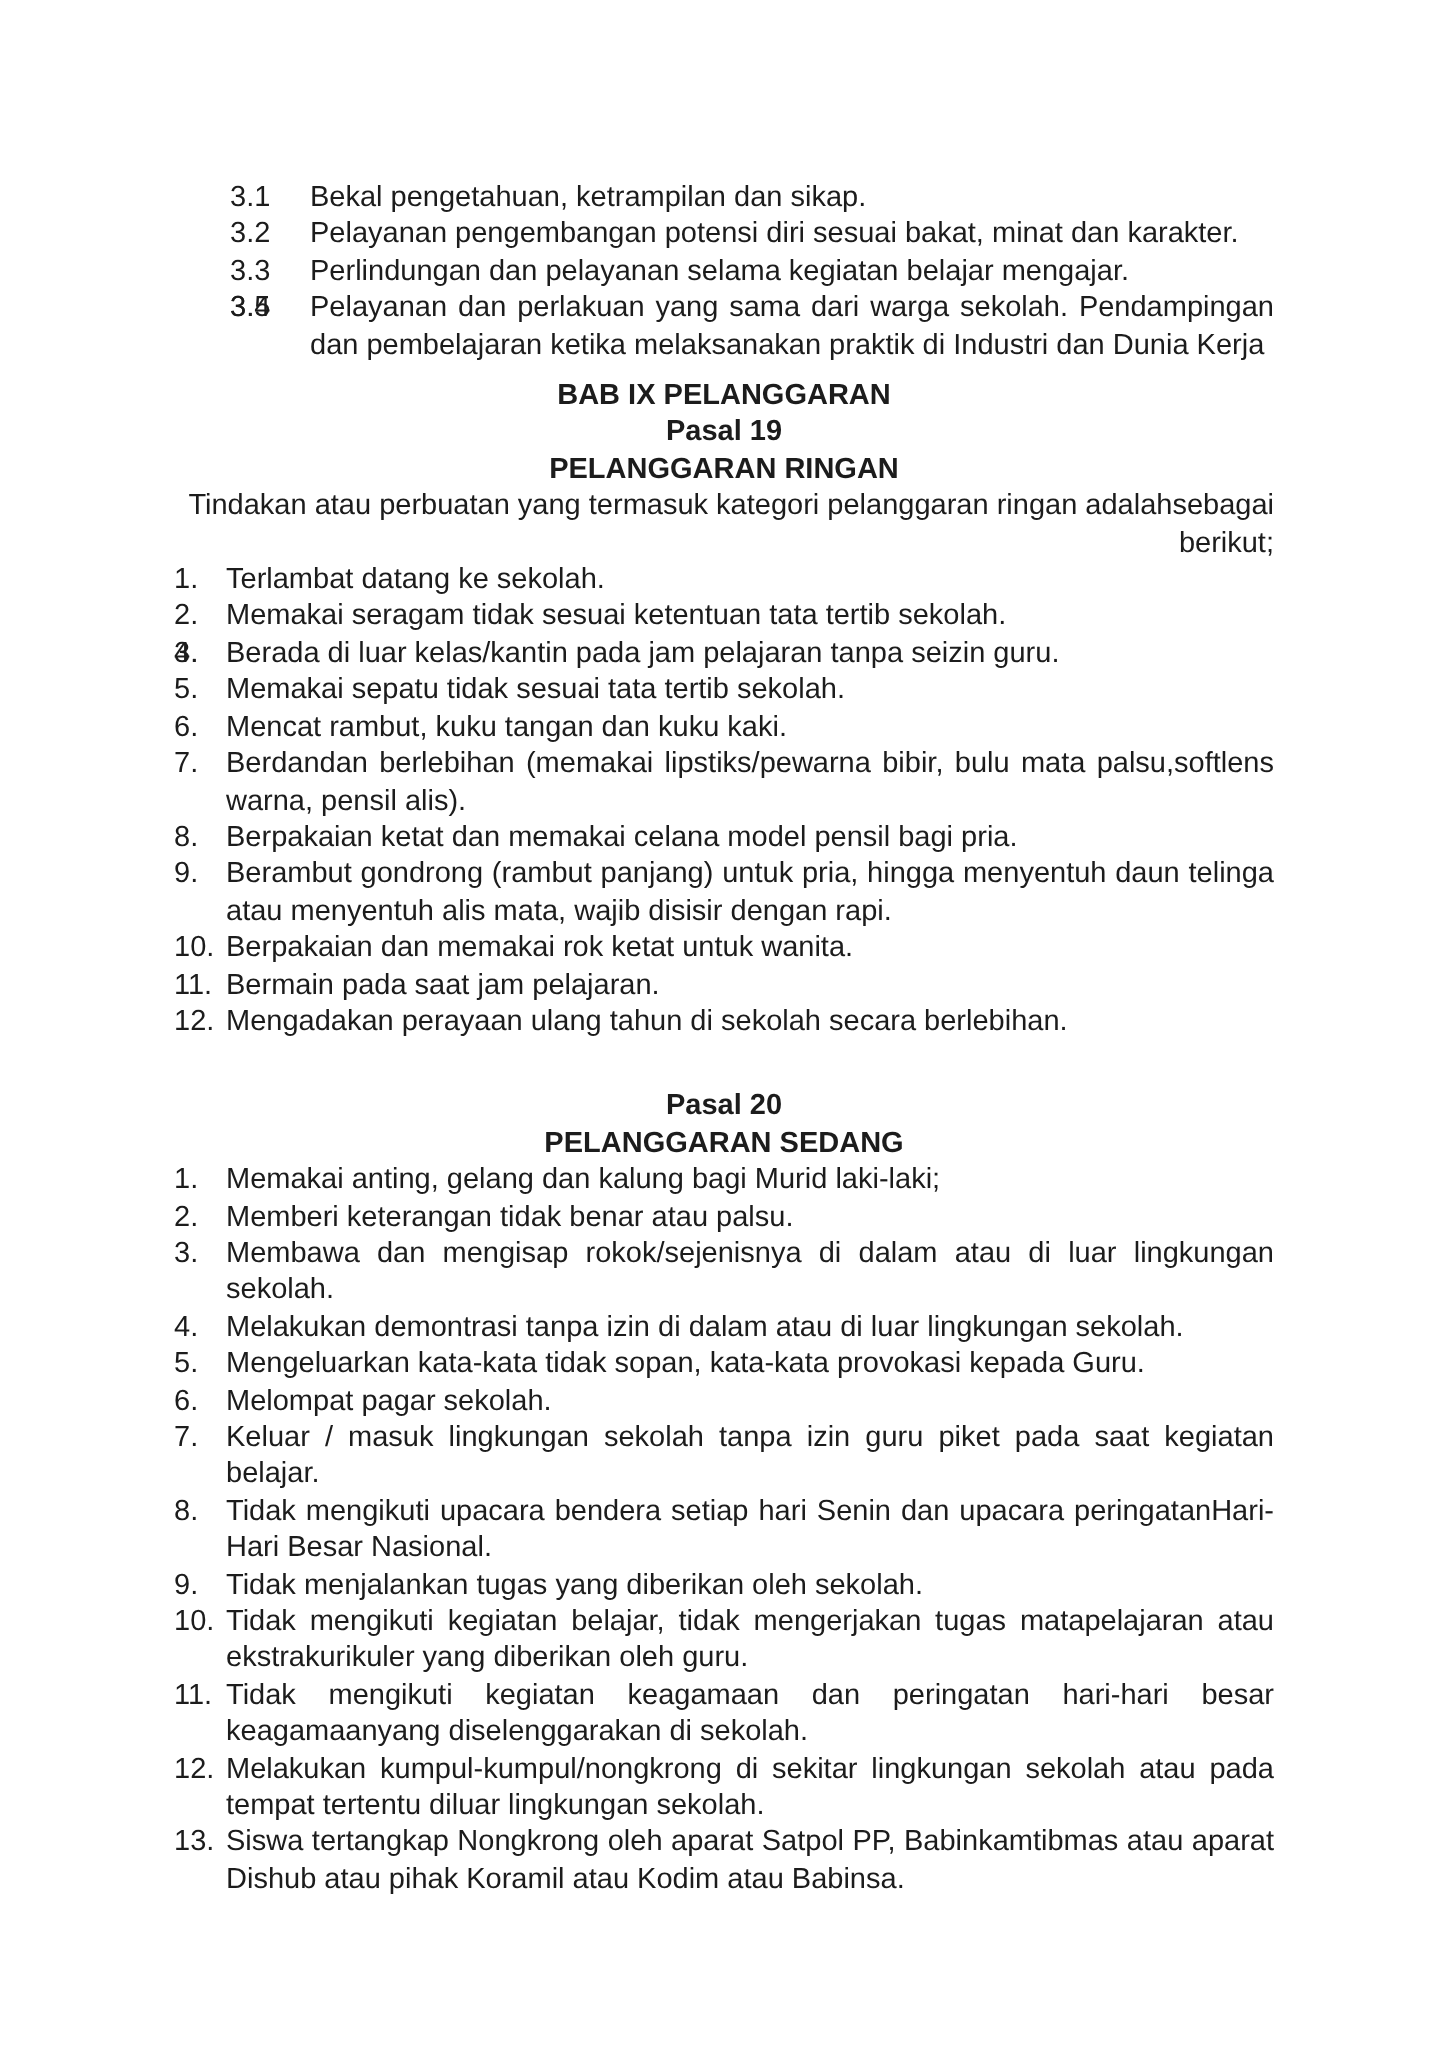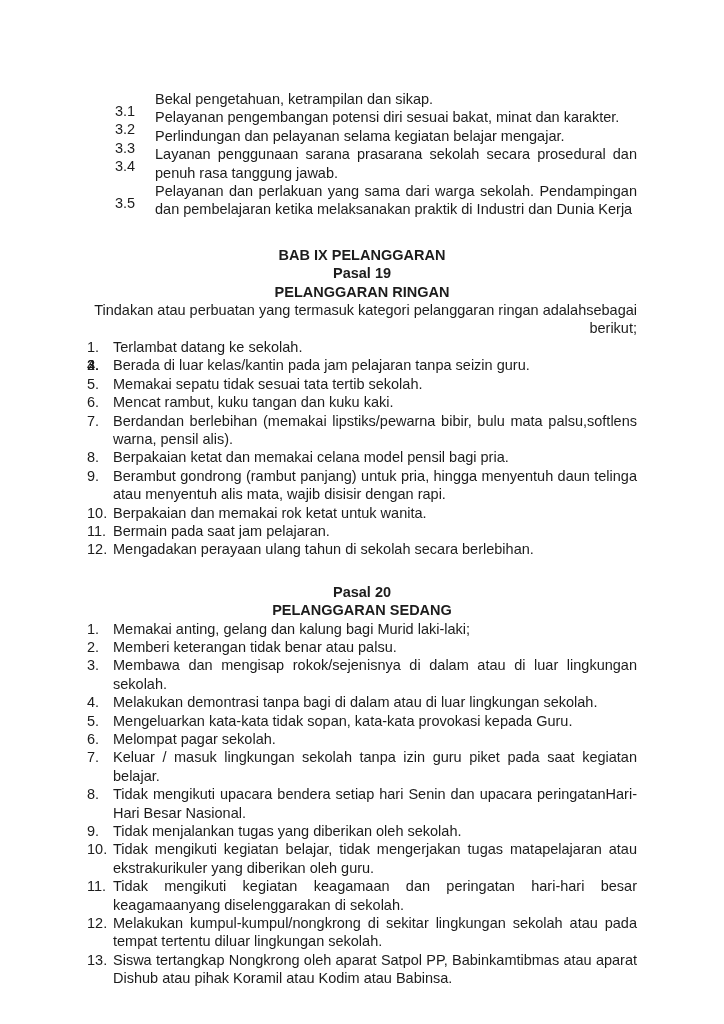--- a/index.html
+++ b/index.html
@@ -23,38 +23,38 @@
   ol, ul { list-style: none; margin: 0; padding: 0; }
   p { margin: 0; }
 
   
   .sublist { margin-left: 28px; }
   .sublist li {
     position: relative;
     padding-left: 40px;
     text-align: justify;
   }
-  .sublist .num { position: absolute; left: 0; top: 12px; }
+  .sublist .num { position: absolute; left: 0; top: 0; }
 
   
   .mainlist li {
     position: relative;
     padding-left: 26px;
     text-align: justify;
   }
   .mainlist .num { position: absolute; left: 0; top: 0; }
 
   .heading {
     font-weight: bold;
     text-align: center;
     font-size: 14.5px;
     line-height: 18.4px;
     margin: 0;
   }
-  .chapter-gap { margin-top: 27px; }
+  .chapter-gap { margin-top: 7px; }
   .pasal20-gap { margin-top: 24px; }
 
   .intro { text-align: right; }
 </style>
 </head>
 <body>
 
 <div class="page">
 
   <ol class="sublist">
@@ -65,41 +65,41 @@
       <li>
       <span class="num">3.2</span>
       <span class="txt">Pelayanan pengembangan potensi diri sesuai bakat, minat dan karakter.</span>
     </li>
       <li>
       <span class="num">3.3</span>
       <span class="txt">Perlindungan dan pelayanan selama kegiatan belajar mengajar.</span>
     </li>
       <li>
       <span class="num">3.4</span>
-      <span class="txt">Layanan penggunaan sarana prasarana sekolah secara prosedural dan penuh rasa tanggung jawab.</span>
     </li>
       <li>
       <span class="num">3.5</span>
       <span class="txt">Pelayanan dan perlakuan yang sama dari warga sekolah. Pendampingan dan pembelajaran ketika melaksanakan praktik di Industri dan Dunia Kerja</span>
     </li>
     </ol>
 
   <p class="heading chapter-gap">BAB IX PELANGGARAN</p>
   <p class="heading">Pasal 19</p>
   <p class="heading">PELANGGARAN RINGAN</p>
 
   <p class="intro">Tindakan atau perbuatan yang termasuk kategori pelanggaran ringan adalahsebagai berikut;</p>
 
   <ol class="mainlist">
       <li>
       <span class="num">1.</span>
       <span class="txt">Terlambat datang ke sekolah.</span>
     </li>
       <li>
       <span class="num">2.</span>
+      <span class="txt">Memakai seragam tidak sesuai ketentuan tata tertib sekolah.</span>
     </li>
       <li>
       <span class="num">3.</span>
     </li>
       <li>
       <span class="num">4.</span>
       <span class="txt">Berada di luar kelas/kantin pada jam pelajaran tanpa seizin guru.</span>
     </li>
       <li>
       <span class="num">5.</span>
@@ -146,21 +146,21 @@
       <li>
       <span class="num">2.</span>
       <span class="txt">Memberi keterangan tidak benar atau palsu.</span>
     </li>
       <li>
       <span class="num">3.</span>
       <span class="txt">Membawa dan mengisap rokok/sejenisnya di dalam atau di luar lingkungan sekolah.</span>
     </li>
       <li>
       <span class="num">4.</span>
-      <span class="txt">Melakukan demontrasi tanpa bagi di dalam atau di luar lingkungan sekolah.</span>
+      <span class="txt">Melakukan demontrasi tanpa izin di dalam atau di luar lingkungan sekolah.</span>
     </li>
       <li>
       <span class="num">5.</span>
       <span class="txt">Mengeluarkan kata-kata tidak sopan, kata-kata provokasi kepada Guru.</span>
     </li>
       <li>
       <span class="num">6.</span>
       <span class="txt">Melompat pagar sekolah.</span>
     </li>
       <li>

